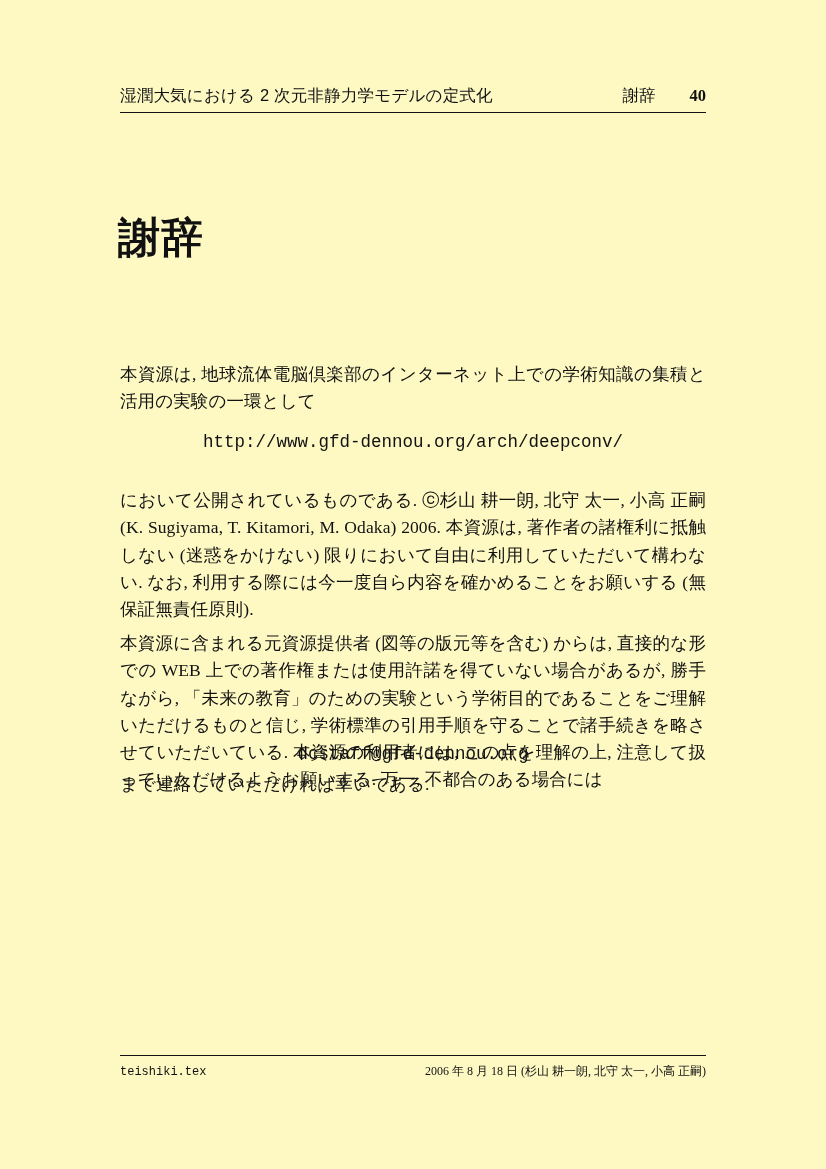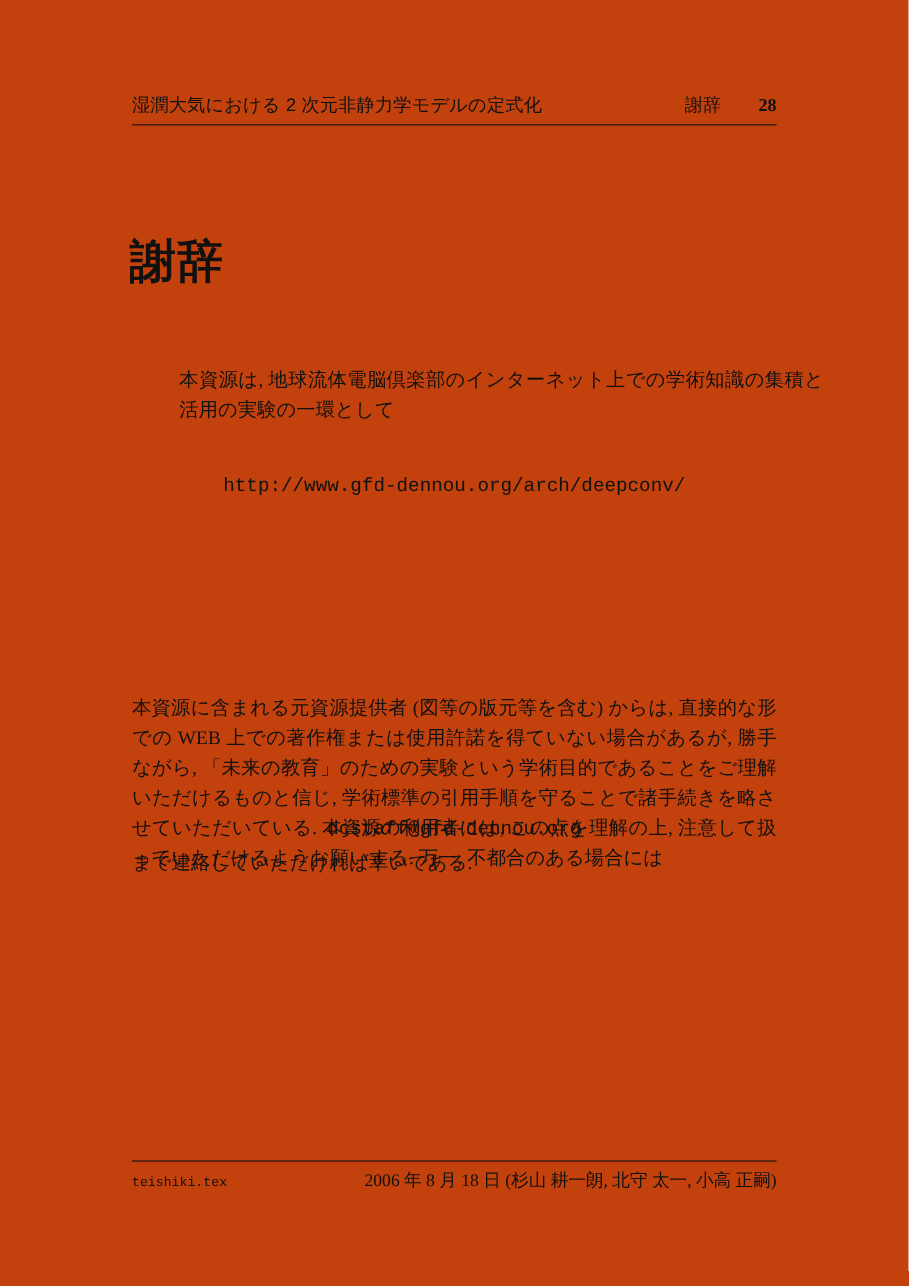--- a/index.html
+++ b/index.html
@@ -4,21 +4,21 @@
 <style>
   html, body {
     margin: 0;
     padding: 0;
     background: #ffffff;
   }
   .page {
     position: relative;
     width: 826px;
     height: 1169px;
-    background: #c2410c;
+    background: #fef9c3;
     color: #111111;
     font-family: "Liberation Serif", "DejaVu Serif", serif;
     overflow: hidden;
   }
   
   .header {
     position: absolute;
     left: 120px;
     top: 86px;
     width: 586px;
@@ -58,21 +58,21 @@
   
   .para {
     position: absolute;
     left: 120px;
     width: 586px;
     font-size: 17.5px;
     line-height: 27.3px;
     text-align: justify;
     letter-spacing: 0.1px;
   }
-  .para-p1 { top: 332px; margin-left: 43px; }
+  .para-p1 { top: 361px; }
   .para-p2 { top: 487px; }
   .para-p3 { top: 630px; }
   .para-p4 { top: 771px; text-align: left; }
   .center-line {
     position: absolute;
     left: 120px;
     width: 586px;
     text-align: center;
     font-size: 17.5px;
     line-height: 27px;
@@ -90,41 +90,42 @@
     padding-top: 7px;
     display: flex;
     justify-content: space-between;
     align-items: baseline;
   }
   .footer-filename {
     font-family: "Liberation Mono", "DejaVu Sans Mono", monospace;
     font-size: 12px;
   }
   .footer-date-authors {
-    font-size: 16px;
+    font-size: 12px;
     text-align: right;
   }
 </style>
 </head>
 <body>
 
 <div class="page">
 
   <div class="header">
     <span class="header-doc-title">湿潤大気における 2 次元非静力学モデルの定式化</span>
     <span class="header-section">謝辞</span>
-    <span class="header-page-number">28</span>
+    <span class="header-page-number">40</span>
   </div>
 
   <h1 class="chapter-title">謝辞</h1>
 
   <div class="para para-p1">本資源は, 地球流体電脳倶楽部のインターネット上での学術知識の集積と活用の実験の一環として</div>
 
   <div class="center-line url-line">http://www.gfd-dennou.org/arch/deepconv/</div>
 
+  <div class="para para-p2">において公開されているものである.  ⓒ杉山 耕一朗, 北守 太一, 小高 正嗣 (K. Sugiyama, T. Kitamori, M. Odaka) 2006.  本資源は, 著作者の諸権利に抵触しない (迷惑をかけない) 限りにおいて自由に利用していただいて構わない. なお, 利用する際には今一度自ら内容を確かめることをお願いする (無保証無責任原則).</div>
 
   <div class="para para-p3">本資源に含まれる元資源提供者 (図等の版元等を含む) からは, 直接的な形での WEB 上での著作権または使用許諾を得ていない場合があるが, 勝手ながら, 「未来の教育」のための実験という学術目的であることをご理解いただけるものと信じ, 学術標準の引用手順を守ることで諸手続きを略させていただいている.  本資源の利用者には, この点を理解の上, 注意して扱っていただけるようお願いする. 万一, 不都合のある場合には</div>
 
   <div class="center-line email-line">dcstaff@gfd-dennou.org</div>
 
   <div class="para para-p4">まで連絡していただければ幸いである.</div>
 
   <div class="footer">
     <span class="footer-filename">teishiki.tex</span>
     <span class="footer-date-authors">2006 年 8 月 18 日 (杉山 耕一朗, 北守 太一, 小高 正嗣)</span>

